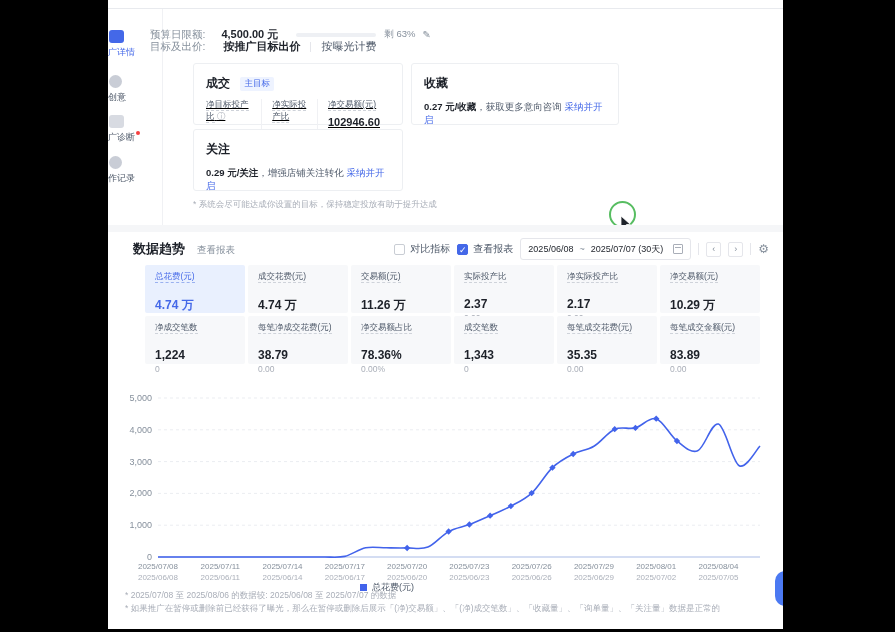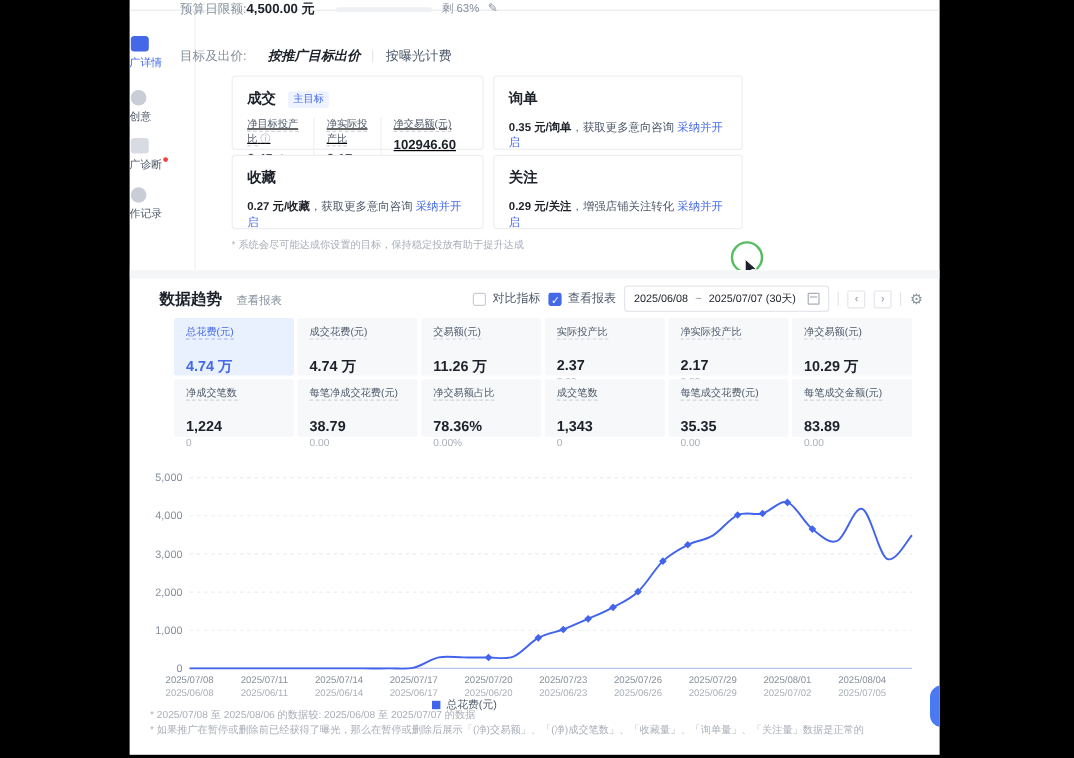--- a/index.html
+++ b/index.html
@@ -13,29 +13,29 @@
   .sidebar { left:0; top:9px; width:55px; height:222px; border-right:1px solid #f0f1f4; }
   .side-item { position:absolute; width:38px; text-align:left; }
   .side-icon { display:block; width:15px; height:13px; margin-left:1px; border-radius:3px; background:#d8dbe2; }
   .side-icon.blue { background:#4468e8; }
   .side-icon.round { border-radius:50%; width:13px; height:13px; background:#c9cdd6; }
   .side-label { display:block; font-size:9px; color:#4e5969; margin-top:3px; white-space:nowrap; }
   .side-label.active { color:#4468e8; }
   .red-dot { display:inline-block; width:4px; height:4px; border-radius:50%; background:#f53f3f; vertical-align:top; margin-left:1px; }
 
   
-  .budget-row { left:42px; top:0; display:flex; align-items:center; }
+  .budget-row { left:42px; top:27px; display:flex; align-items:center; }
   .lbl { font-size:10.5px; color:#86909c; }
-  .budget-amount { font-size:11px; font-weight:bold; color:#1d2129; margin-left:0; }
+  .budget-amount { font-size:11px; font-weight:bold; color:#1d2129; margin-left:16px; }
   .progress { width:80px; height:4px; background:#eef0f4; border-radius:2px; margin-left:18px; overflow:hidden; }
   .progress-fill { height:100%; background:#6b87ea; border-radius:2px; }
   .remain { font-size:9.5px; color:#86909c; margin-left:8px; }
   .pencil { font-size:10px; color:#86909c; margin-left:7px; cursor:pointer; }
   .bidding-row { left:42px; top:39px; display:flex; align-items:center; }
-  .tab-active { font-size:11px; font-weight:bold; color:#1d2129; margin-left:18px;font-style:italic; }
+  .tab-active { font-size:11px; font-weight:bold; color:#1d2129; margin-left:18px; }
   .tab-sep { width:1px; height:10px; background:#e5e6eb; margin:0 10px; }
   .tab-inactive { font-size:11px; color:#4e5969; }
 
   
   .goal-grid { left:85px; top:63px; width:426px; display:grid; grid-template-columns:210px 208px; grid-auto-rows:62px; gap:4px 8px; }
   .goal-card { border:1px solid #edeff2; border-radius:3px; padding:9px 12px; position:relative; background:#fff; }
   .goal-title { font-size:12px; font-weight:bold; color:#1d2129; display:inline-block; }
   .badge { display:inline-block; font-size:8.5px; color:#4468e8; background:#eef3ff; border-radius:2px; padding:1px 4px; margin-left:6px; vertical-align:1px; }
   .gmetrics { display:flex; margin-top:7px; }
   .gm { padding-right:10px;text-decoration:underline; }
@@ -146,24 +146,20 @@
         </div>
         <div class="gm" style="width:64px;">
           <div class="gm-label"><span class="u">净实际投产比</span></div>
           <div class="gm-value">2.17</div>
         </div>
         <div class="gm">
           <div class="gm-label"><span class="u">净交易额(元)</span></div>
           <div class="gm-value">102946.60</div>
         </div>
       </div>
-    </div>
-    <div class="goal-card">
-      <span class="goal-title">询单</span>
-      <div class="goal-desc"><b>0.35 元/询单</b><span>，获取更多意向咨询</span> <span class="link">采纳并开启</span></div>
     </div>
     <div class="goal-card">
       <span class="goal-title">收藏</span>
       <div class="goal-desc"><b>0.27 元/收藏</b><span>，获取更多意向咨询</span> <span class="link">采纳并开启</span></div>
     </div>
     <div class="goal-card">
       <span class="goal-title">关注</span>
       <div class="goal-desc"><b>0.29 元/关注</b><span>，增强店铺关注转化</span> <span class="link">采纳并开启</span></div>
     </div>
   </div>

